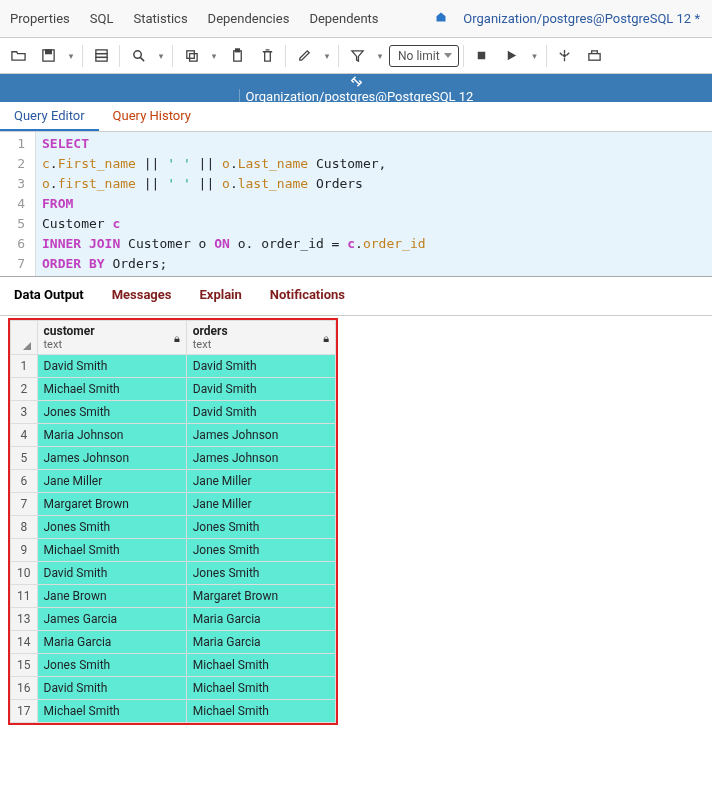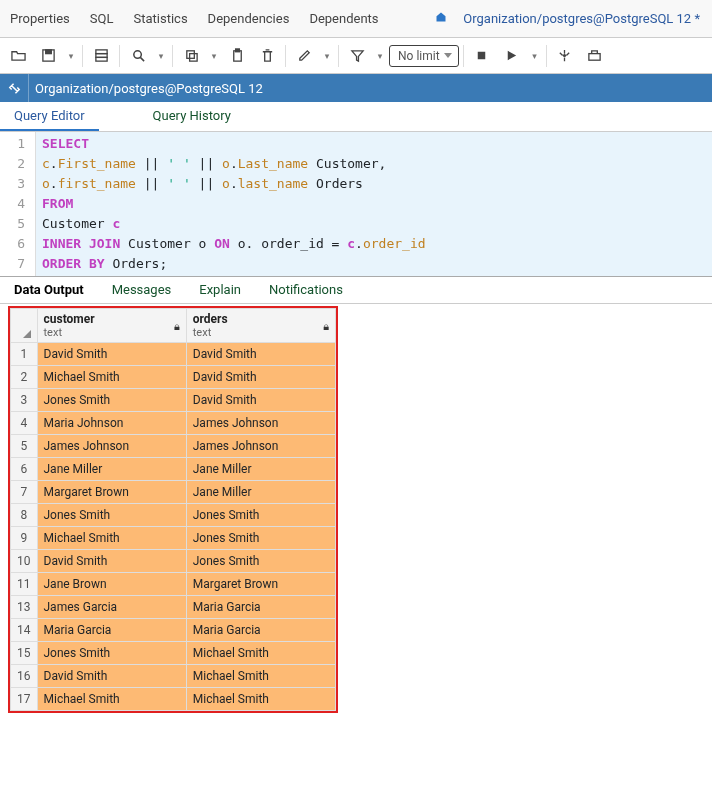--- a/index.html
+++ b/index.html
@@ -15,53 +15,53 @@
   
   .toolbar { display: flex; align-items: center; height: 36px; border-bottom: 1px solid #ccc; padding: 0 4px; gap: 2px; background: #fff; }
   .tb-btn { display: inline-flex; align-items: center; justify-content: center; width: 28px; height: 28px; border: none; background: transparent; cursor: pointer; color: #444; border-radius: 2px; }
   .tb-btn svg { width: 15px; height: 15px; }
   .tb-sep { width: 1px; height: 22px; background: #ddd; margin: 0 2px; }
   .tb-caret { width: 14px; display: inline-flex; align-items: center; justify-content: center; color: #777; font-size: 9px; cursor: pointer; }
   .limit-sel { border: 1px solid #404040; border-radius: 3px; padding: 3px 18px 3px 8px; font-size: 12px; color: #555; background: #fff; cursor: pointer; position: relative; display: inline-flex; align-items: center; gap: 8px; }
   .limit-sel::after { content: ""; border-left: 4px solid transparent; border-right: 4px solid transparent; border-top: 5px solid #888; position: absolute; right: 6px; }
   
   
-  .conn-bar { display: flex; align-items: center; height: 28px; background: #3a7ab5; color: #fff; font-size: 13px; }
+  .conn-bar { display: flex; align-items: center; height: 28px; background: #3a7ab5; color: #fff; font-size: 13px; flex-direction: column; }
   .conn-icon { width: 28px; height: 28px; display: inline-flex; align-items: center; justify-content: center; background: #3a7ab5; }
   .conn-text { padding-left: 6px; flex: 1; border-left: 1px solid rgba(255,255,255,.3); height: 100%; display: flex; align-items: center; }
   
   
-  .q-tabs { display: flex; border-bottom: 1px solid #ccc; height: 30px; align-items: flex-end; gap: 40px; }
-  .q-tab { padding: 6px 14px; font-size: 13px; color: #14532d; cursor: pointer; border-bottom: 2px solid transparent; }
+  .q-tabs { display: flex; border-bottom: 1px solid #ccc; height: 30px; align-items: flex-end; }
+  .q-tab { padding: 6px 14px; font-size: 13px; color: #c2410c; cursor: pointer; border-bottom: 2px solid transparent; }
   .q-tab.active { color: #2c5aa0; border-bottom-color: #2c76c7; }
   
   
   .editor { background: #e8f4fc; font-family: "Consolas", "Menlo", monospace; font-size: 13px; line-height: 20px; display: flex; }
   .gutter { background: #fff; color: #999; text-align: right; padding: 2px 10px 2px 0; width: 36px; border-right: 1px solid #ddd; user-select:none;}
   .gutter div { height: 20px; }
   .code { padding: 2px 6px; white-space: pre; flex:1; }
   .code div { height: 20px; }
   .kw { color: #c040c0; font-weight: bold; }
   .id { color: #c08020; }
   .str { color: #2a8; }
   
   
-  .out-tabs { display: flex; border-top: 1px solid #aaa; border-bottom: 1px solid #ccc; height: 28px; align-items: flex-end; background: #fff; padding-top:4px;}
-  .out-tab { padding: 6px 14px; font-size: 13px; color: #14532d; cursor: pointer; }
+  .out-tabs { display: flex; border-top: 1px solid #aaa; border-bottom: 1px solid #ccc; height: 40px; align-items: flex-start; background: #fff; padding-top:4px;}
+  .out-tab { padding: 6px 14px; font-size: 13px; color: #7f1d1d; cursor: pointer; font-weight: bold; }
   .out-tab.active { font-weight: bold; color: #000; }
   
   
   .grid-wrap { border: 2px solid #e02020; width: 330px; margin-left: 8px; margin-top: 2px; }
   table.grid { border-collapse: collapse; font-size: 12px; width: 100%; }
   table.grid th, table.grid td { border: 1px solid #ddd; text-align: left; vertical-align: top; }
   table.grid th { background: #f4f4f4; font-weight: normal; padding: 3px 6px; position: relative; }
   table.grid th .col-name { font-weight: bold; font-size: 12px; color:#222;}
   table.grid th .col-type { font-size: 11px; color: #666; }
   .lock { position: absolute; right: 6px; top: 50%; transform: translateY(-50%); font-size: 11px; color: #333; }
-  table.grid td { padding: 4px 6px; background: #fdba74; }
+  table.grid td { padding: 4px 6px; background: #5eead4; }
   table.grid td.rownum { background: #f4f4f4; text-align: center; color: #555; width: 26px; }
   .corner { background: #f4f4f4; width: 26px; }
   .corner::after { content: ""; display:block; width:0;height:0;border-top:8px solid transparent;border-right:8px solid #888;margin-left:auto;margin-top:18px;}
 </style>
 </head>
 <body>
 
 <div class="top-tabs">
   <div class="top-tab">Properties</div>
   <div class="top-tab">SQL</div>

